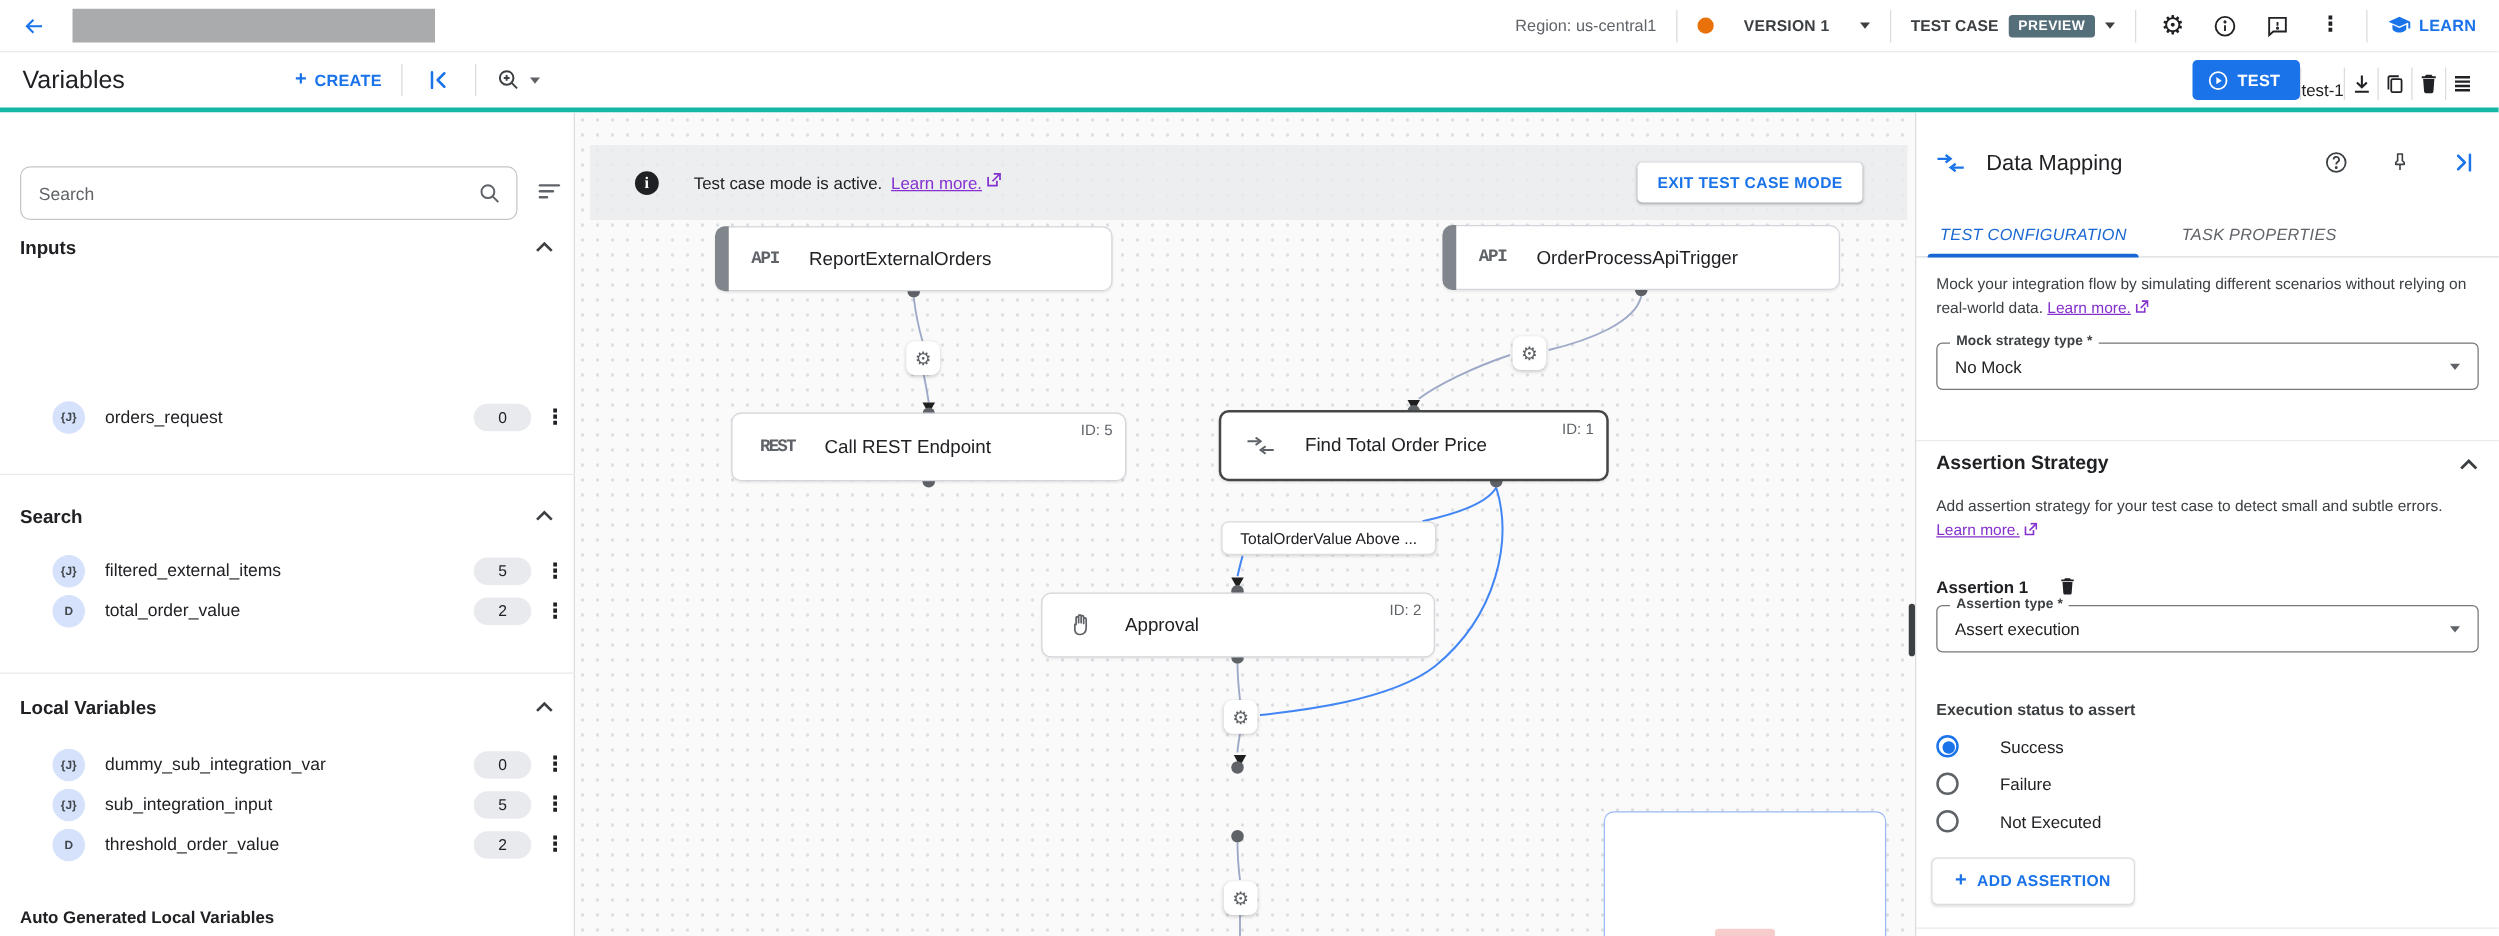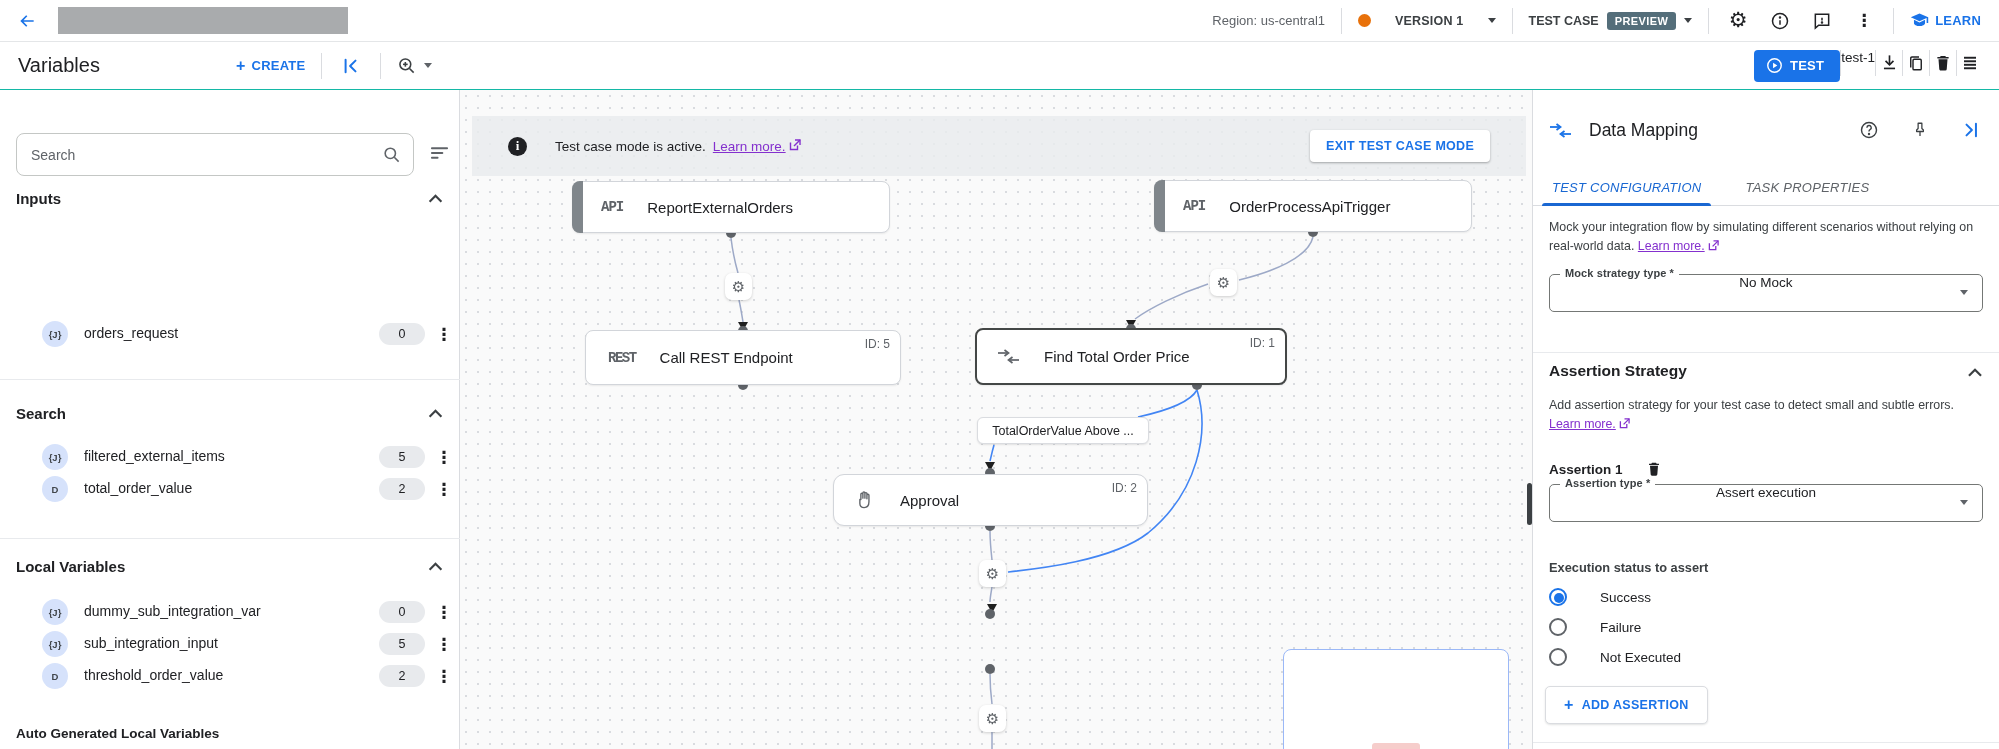--- a/index.html
+++ b/index.html
@@ -20,26 +20,26 @@
   .caret { width:0; height:0; border-left:4.5px solid transparent; border-right:4.5px solid transparent; border-top:5px solid #3c4043; display:inline-block; }
   .caret.gray { border-top-color:#5f6368; }
   .testcase { display:flex; align-items:center; gap:8px; font-size:12.5px; font-weight:bold; color:#3c4043; }
   .preview-badge { background:#546e7a; color:#fff; font-size:11px; font-weight:bold; padding:3px 8px; border-radius:3px; letter-spacing:.4px; }
   .iconbtn { width:26px; height:26px; display:flex; align-items:center; justify-content:center; color:#3c4043; cursor:pointer; }
   .learn { display:flex; align-items:center; gap:6px; color:#1a73e8; font-weight:bold; font-size:13px; letter-spacing:.2px; }
   .gear-glyph { font-family:"DejaVu Sans",sans-serif; font-size:21px; line-height:1; color:#202124; }
   .more-glyph { font-family:"DejaVu Sans",sans-serif; font-size:17px; font-weight:bold; color:#202124; line-height:1; }
 
   
-  .toolbar { position:absolute; left:0; top:42px; width:1999px; height:48px; border-bottom:1px solid #14b8a6; display:flex; align-items:center; background:#fff; }
+  .toolbar { position:absolute; left:0; top:42px; width:1999px; height:48px; border-bottom:4px solid #14b8a6; display:flex; align-items:center; background:#fff; }
   .toolbar-left { display:flex; align-items:center; gap:16px; padding-left:18px; }
   .page-title { font-size:20px; color:#202124; }
   .create-btn { display:flex; align-items:center; gap:6px; color:#1a73e8; font-weight:bold; font-size:13px; letter-spacing:.25px; margin-left:120px; cursor:pointer; }
   .plus-glyph { font-size:16px; font-weight:bold; line-height:1; }
-  .toolbar-right { margin-left:auto; display:flex; align-items:flex-start; padding-right:16px; }
+  .toolbar-right { margin-left:auto; display:flex; align-items:flex-end; padding-right:16px; }
   .test-btn { background:#1a73e8; color:#fff; border:none; border-radius:4px; height:32px; padding:0 16px 0 12px; display:flex; align-items:center; gap:7px; font-weight:bold; font-size:13px; letter-spacing:.25px; cursor:pointer; }
   .test-name { font-size:13.5px; color:#202124; }
 
   
   .sidebar { position:absolute; left:0; top:90px; width:460px; height:659px; background:#fff; border-right:1px solid #dadce0; }
   .search-box { position:absolute; left:16px; top:43px; width:398px; height:43px; border:1px solid #c4c7c5; border-radius:8px; display:flex; align-items:center; padding:0 12px 0 14px; }
   .search-box input { border:none; outline:none; flex:1; font-size:14px; font-family:inherit; color:#202124; }
   .search-box input::placeholder { color:#5f6368; }
   .sort-icon { position:absolute; left:430px; top:55px; }
   .sec-header { position:absolute; left:16px; font-size:15px; font-weight:bold; color:#202124; }
@@ -80,21 +80,21 @@
   .panel-header { position:absolute; left:0; top:20px; width:467px; height:40px; display:flex; align-items:center; padding:0 16px; }
   .panel-title { font-size:17.5px; color:#202124; margin-left:17px; }
   .panel-hicons { margin-left:auto; display:flex; align-items:center; gap:25px; }
   .tabs { position:absolute; left:0; top:78px; width:467px; height:38px; border-bottom:1px solid #dadce0; display:flex; padding-left:9px; }
   .tab { position:relative; height:38px; display:flex; align-items:center; padding:0 10px; font-size:13px; font-weight:500; letter-spacing:.25px; cursor:pointer;font-style:italic; }
   .tab.active { color:#1967d2; }
   .tab.inactive { color:#5f6368; margin-left:24px; }
   .tab.active::after { content:""; position:absolute; left:0; right:0; bottom:0; height:3px; background:#1967d2; border-radius:3px 3px 0 0; }
   .panel-para { position:absolute; left:16px; width:432px; font-size:12.4px; line-height:1.55; color:#3c4043; }
   .ext-ico { display:inline-block; vertical-align:-1px; margin-left:3px; }
-  .mat-select { position:absolute; left:16px; width:434px; height:38px; border:1px solid #747775; border-radius:5px; display:flex; align-items:center; padding:0 14px; cursor:pointer;flex-direction:column; }
+  .mat-select { position:absolute; left:16px; width:434px; height:38px; border:1px solid #747775; border-radius:5px; display:flex; align-items:center; padding:0 14px; cursor:pointer; }
   .mat-select .flabel { position:absolute; top:-8px; left:10px; background:#fff; padding:0 5px; font-size:11px; font-weight:bold; color:#3c4043; letter-spacing:.1px; }
   .mat-select .val { font-size:13.5px; color:#202124; }
   .mat-select .caret { margin-left:auto; }
   .panel-divider { position:absolute; left:0; width:467px; height:1px; background:#e8eaed; }
   .section-head { position:absolute; left:16px; font-size:15.5px; font-weight:bold; color:#202124; }
   .assert-title { position:absolute; left:16px; font-size:13.5px; font-weight:bold; color:#202124; display:flex; align-items:center; gap:22px; }
   .status-label { position:absolute; left:16px; font-size:12.8px; font-weight:bold; color:#3c4043; }
   .radio-row { position:absolute; left:16px; display:flex; align-items:center; gap:33px; height:22px; cursor:pointer; }
   .radio { width:18px; height:18px; border-radius:50%; border:2px solid #5f6368; position:relative; flex:none; }
   .radio.sel { border-color:#1a73e8; }
@@ -402,21 +402,21 @@
             <line x1="1" y1="4" x2="10" y2="4"></line>
             <path d="M7.5 1 11.5 4 7.5 7" fill="none"></path>
             <line x1="22" y1="11" x2="13" y2="11"></line>
             <path d="M15.5 8 11.5 11 15.5 14" fill="none"></path>
           </svg>
       </span>
       <span class="node-title">Find Total Order Price</span>
       <span class="node-id">ID: 1</span>
     </div>
 
-    <div class="node" style="left:373px;top:384px;width:315px;height:52px;border-radius:11px;">
+    <div class="node" style="left:373px;top:384px;width:315px;height:52px;">
       <span class="node-icon">
         <svg width="22" height="22" viewBox="0 0 24 24" fill="none" stroke="#5f6368" stroke-width="1.5" stroke-linecap="round" stroke-linejoin="round">
             <path d="M7.5 11.5V5.8a1.1 1.1 0 0 1 2.2 0V10M9.7 10V4.3a1.1 1.1 0 0 1 2.2 0V10M11.9 10V5a1.1 1.1 0 0 1 2.2 0v5.6M14.1 10.6V6.8a1.1 1.1 0 0 1 2.2 0V14c0 3.9-2.1 6.3-5.3 6.3-3 0-4.6-1.9-4.6-4.6v-4.2"></path>
           </svg>
       </span>
       <span class="node-title">Approval</span>
       <span class="node-id">ID: 2</span>
     </div>
 
 

